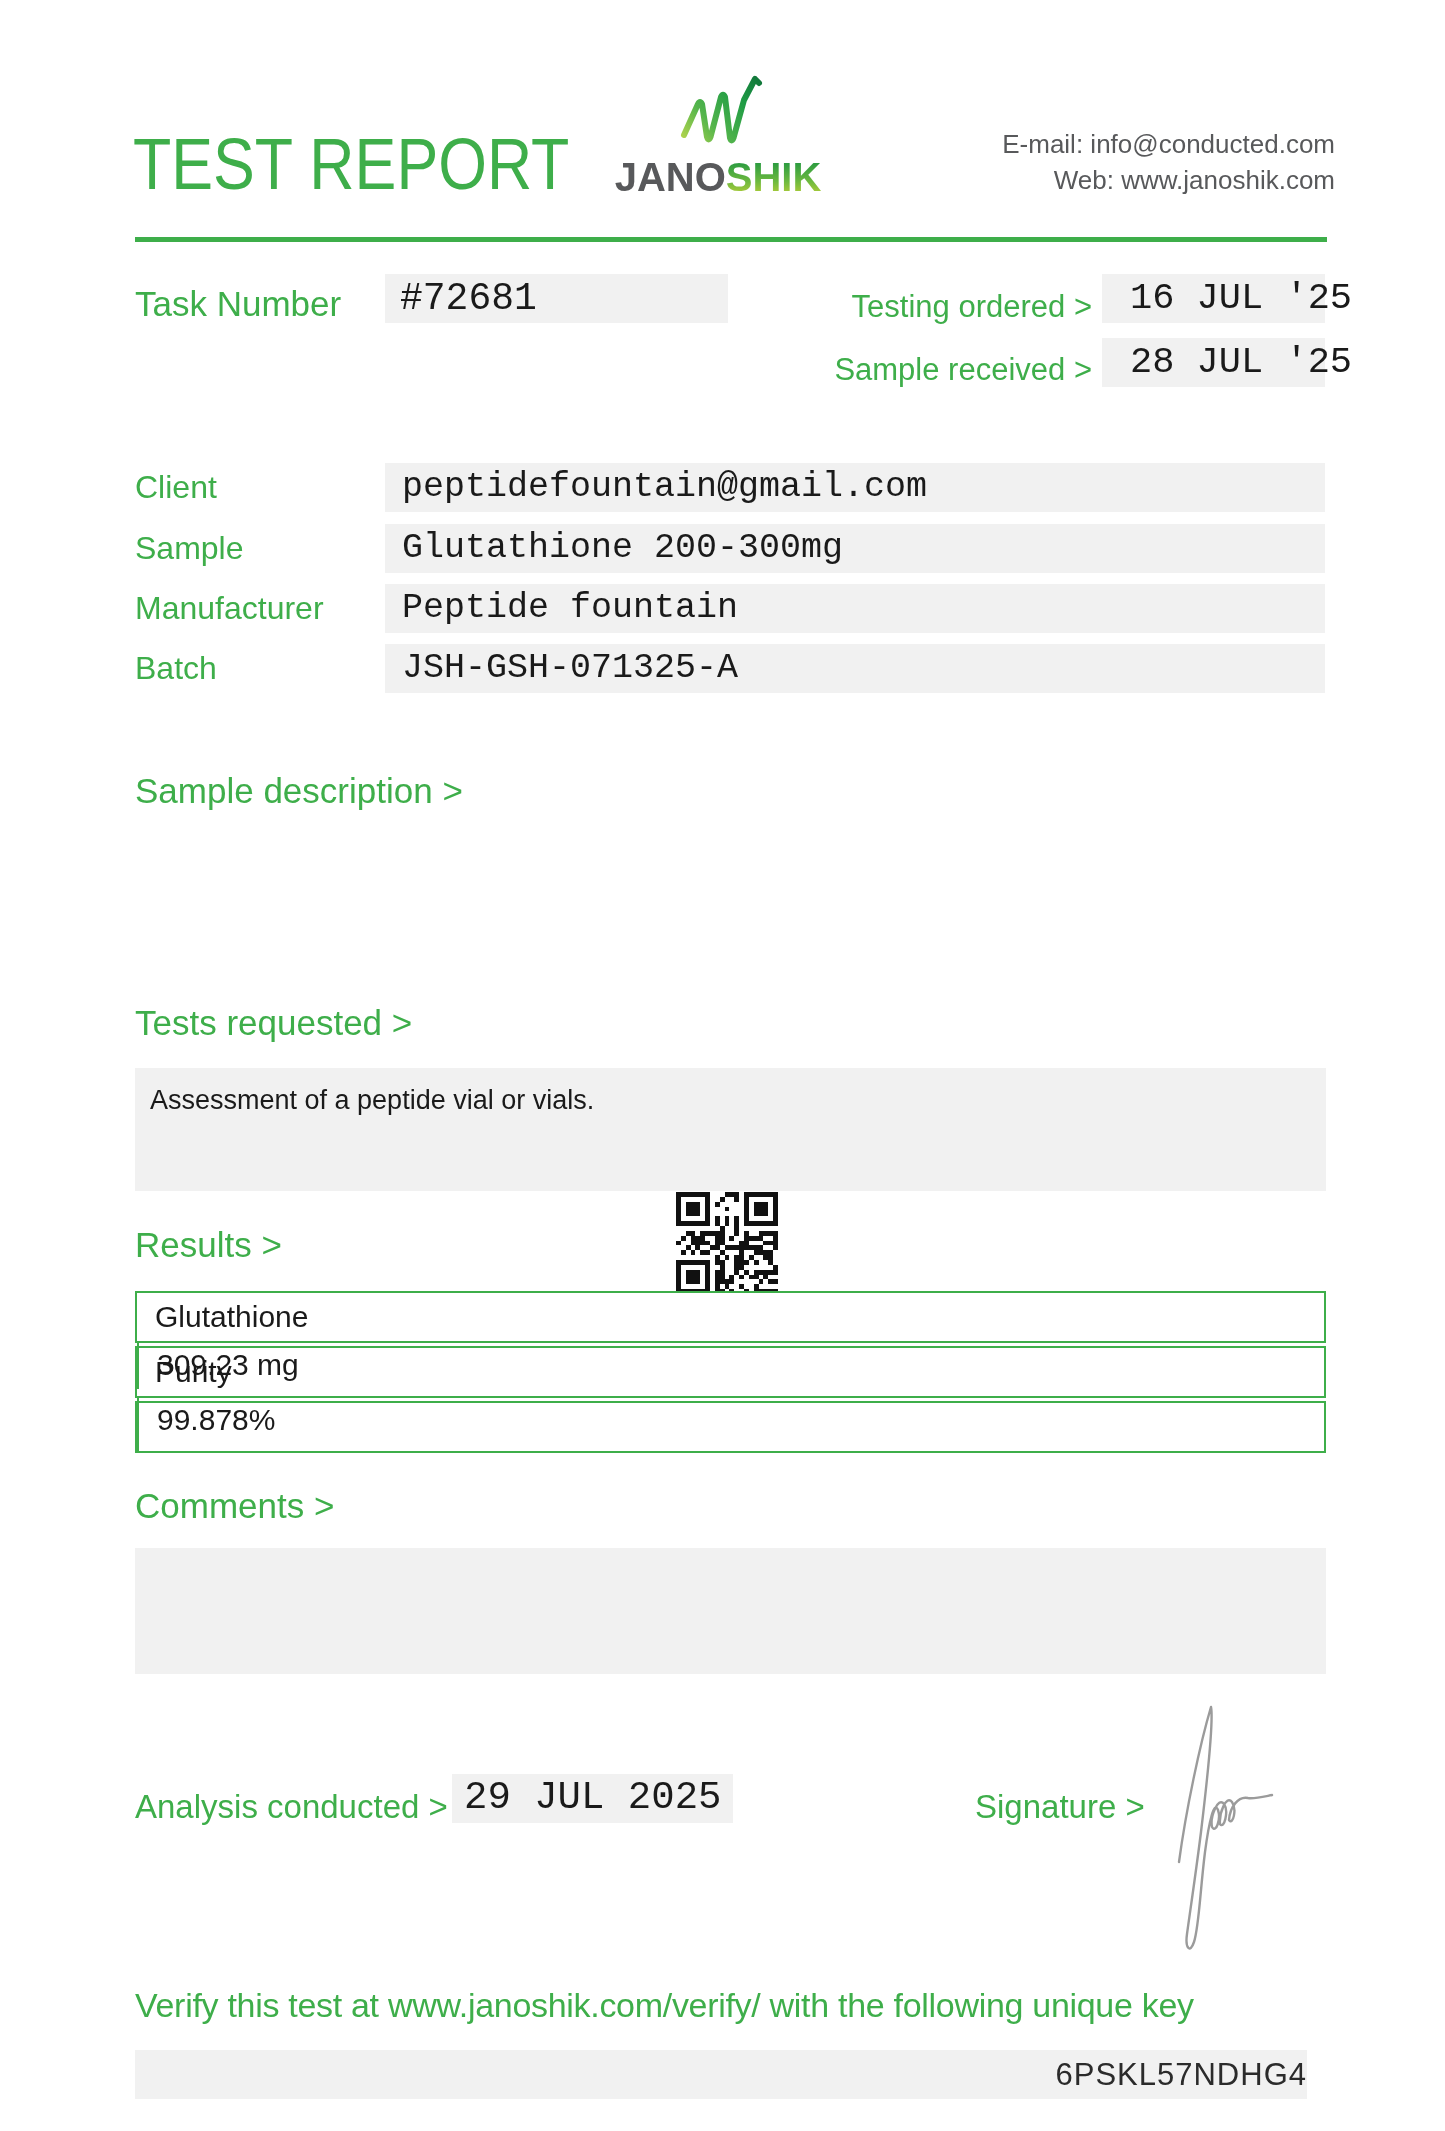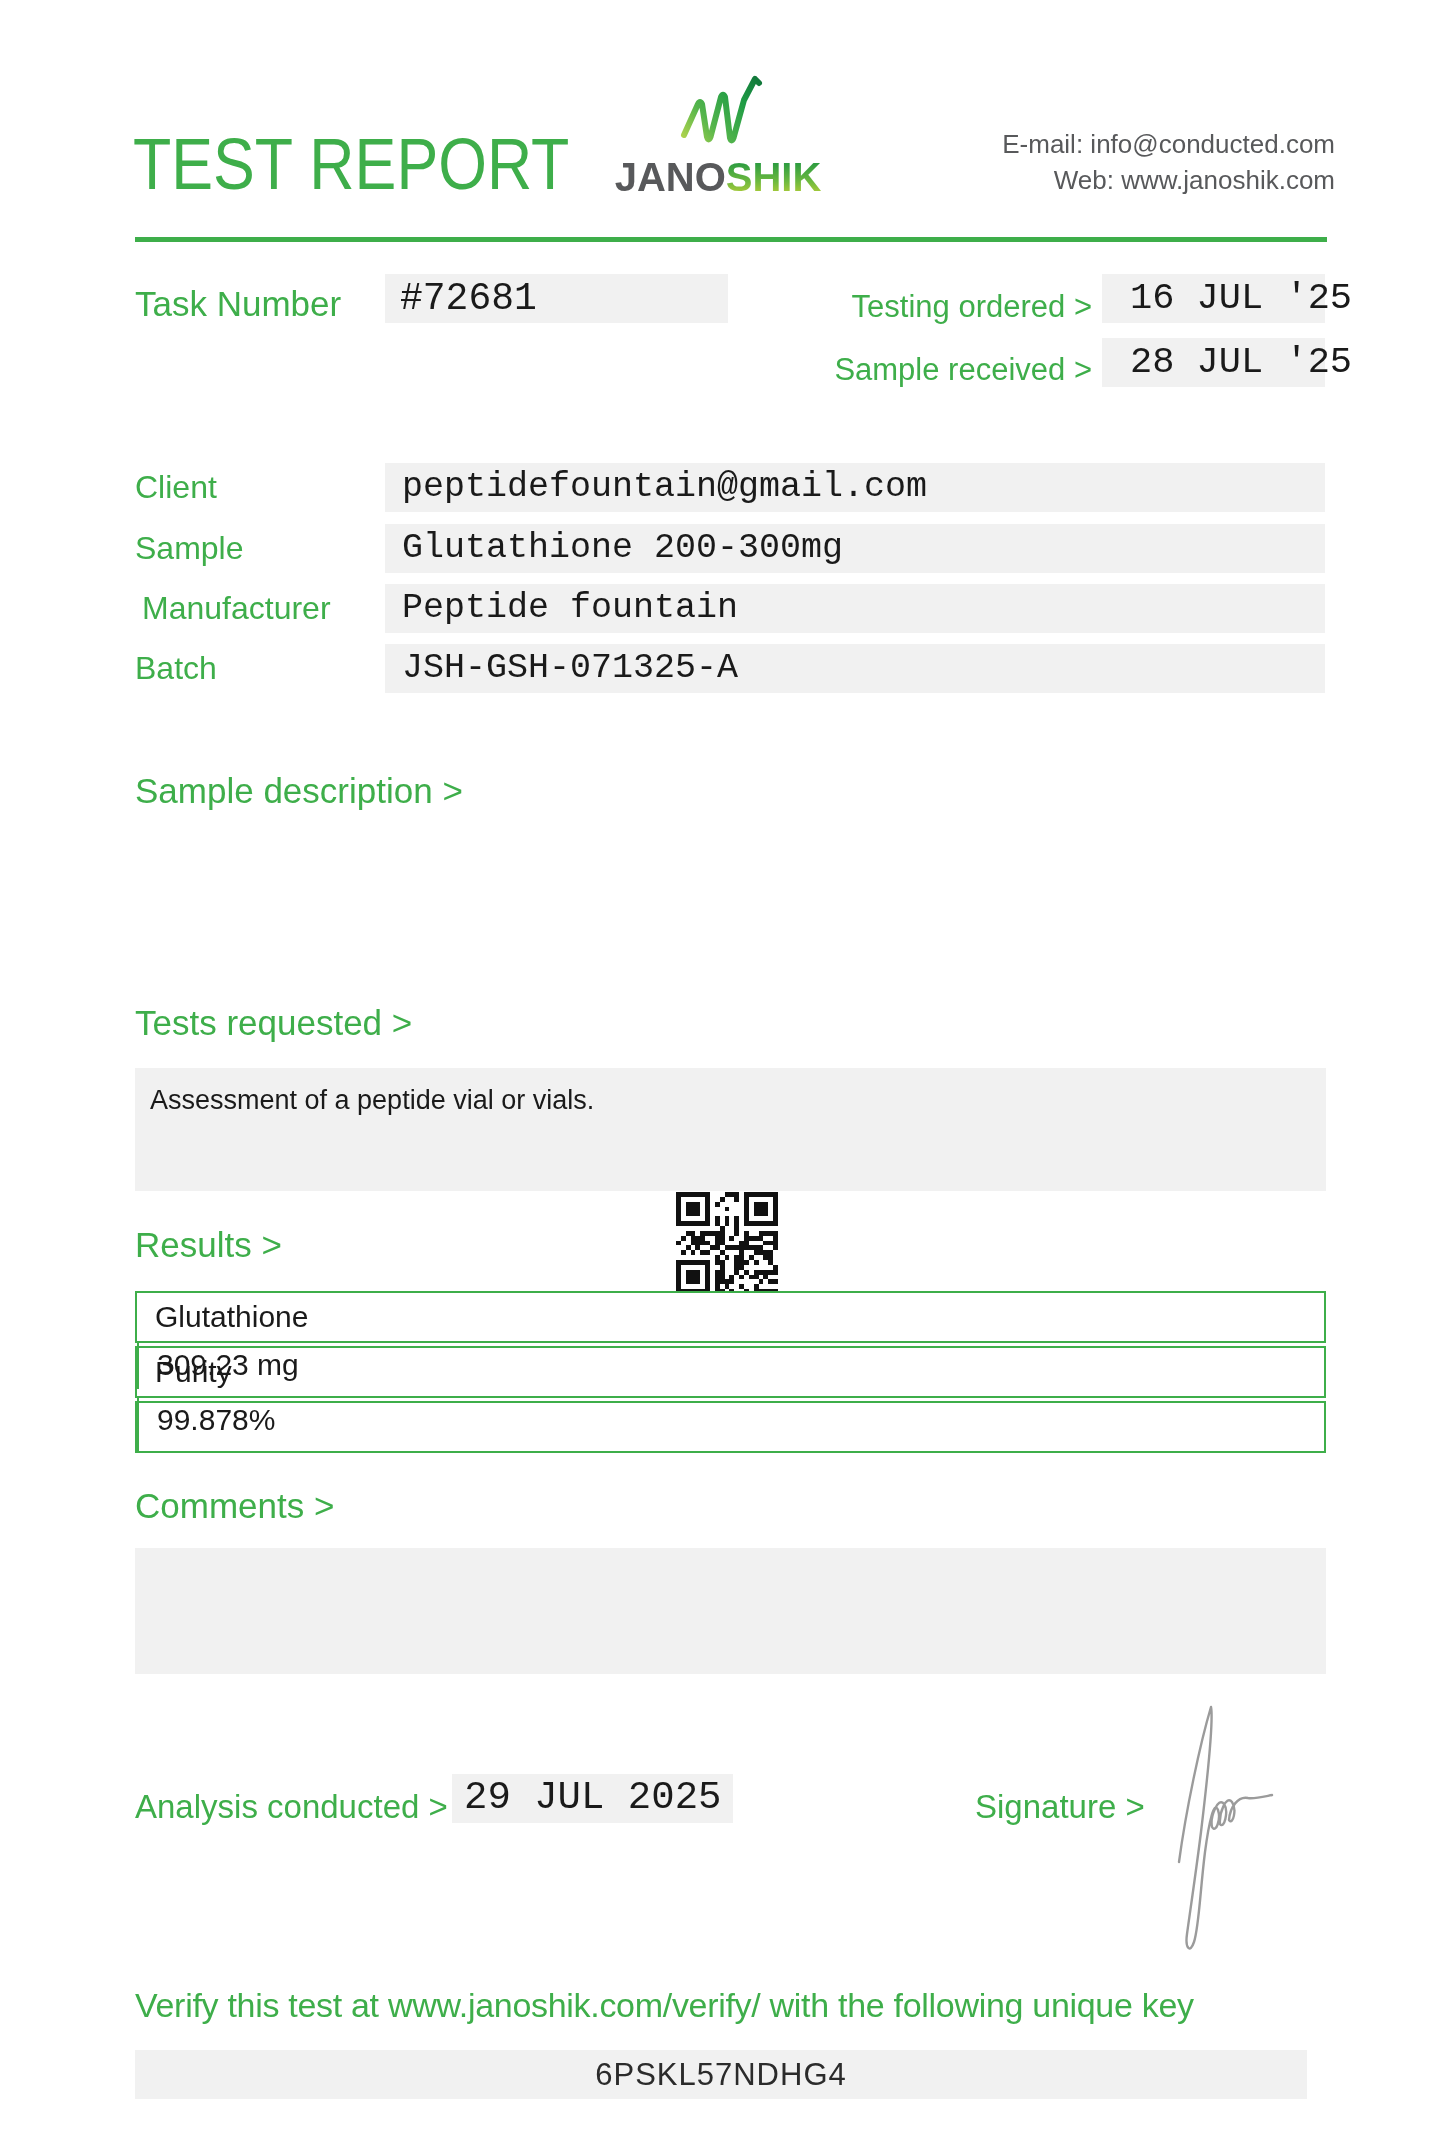--- a/index.html
+++ b/index.html
@@ -69,21 +69,21 @@
   .r-row{height:52px;border:2px solid var(--green);margin-bottom:3px;display:flex;background:#fff;flex-direction:column;}
   .r-c1{width:591px;}
   .r-c2{flex:1;border-left:2px solid var(--green);}
   .r-row span{font-size:30px;line-height:48px;padding-left:18px;color:var(--dark);display:block;white-space:nowrap;}
   .an-box{left:452px;top:1774px;width:281px;height:49px;}
   .an-box span{font-size:39px;line-height:49px;padding-left:12px;display:block;}
   .verify{
     left:135px;top:1986px;
     font-size:34px;letter-spacing:-0.3px;color:var(--green);white-space:nowrap;
   }
-  .keybox{left:135px;top:2050px;width:1172px;height:49px;text-align:center;}
+  .keybox{left:135px;top:2050px;width:1172px;height:49px;text-align:right;}
   .keybox span{font-size:31px;line-height:49px;letter-spacing:1px;color:#2B2B2B;display:block;}
   svg{display:block;}
 </style>
 </head>
 <body>
 
 <div class="page">
 
   <div class="abs title">TEST REPORT</div>
 
@@ -134,21 +134,21 @@
   <div class="abs lab32 detail-label" style="left:135px;top:463px;">Client</div>
   <div class="abs valbox detail-box" style="top:463px;">
     <span class="valtext">peptidefountain@gmail.com</span>
   </div>
 
   <div class="abs lab32 detail-label" style="left:135px;top:524px;">Sample</div>
   <div class="abs valbox detail-box" style="top:524px;">
     <span class="valtext">Glutathione 200-300mg</span>
   </div>
 
-  <div class="abs lab32 detail-label" style="left:142px;top:584px;text-align:right;">Manufacturer</div>
+  <div class="abs lab32 detail-label" style="left:135px;top:584px;text-align:right;">Manufacturer</div>
   <div class="abs valbox detail-box" style="top:584px;">
     <span class="valtext">Peptide fountain</span>
   </div>
 
   <div class="abs lab32 detail-label" style="left:135px;top:644px;">Batch</div>
   <div class="abs valbox detail-box" style="top:644px;">
     <span class="valtext">JSH-GSH-071325-A</span>
   </div>
 
   <div class="abs heading" style="left:135px;top:770px;">Sample description &gt;</div>

